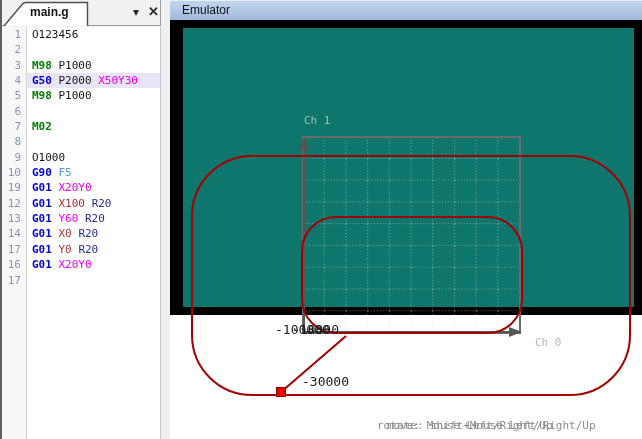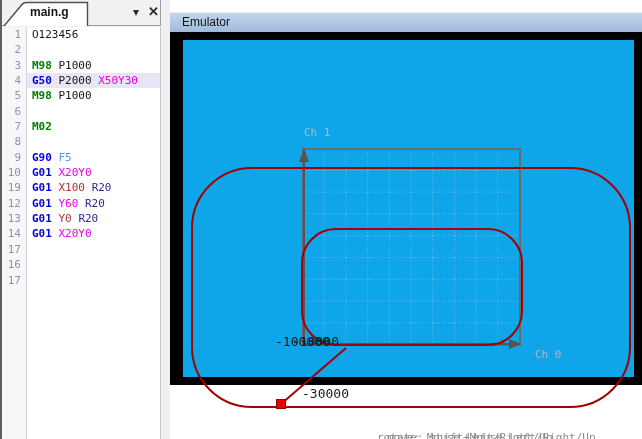--- a/index.html
+++ b/index.html
@@ -23,26 +23,26 @@
   .code-row.hl { background:#E9E5F6; }
   .tok-default { color:#141414; }
   .tok-mcode { color:#007D00; font-weight:bold; }
   .tok-gcode { color:#0000DE; font-weight:bold; }
   .tok-xy { color:#EC00EC; }
   .tok-coord { color:#A5342D;text-align:center; }
   .tok-radius { color:#2A2A8C;margin-top:44px; }
   .tok-feed { color:#569AD6; }
 
   
-  .emulator-pane { position:absolute; left:170px; top:0; width:472px; height:373px;margin-top:12px; }
+  .emulator-pane { position:absolute; left:170px; top:0; width:472px; height:315px; }
   .emu-titlebar { position:absolute; left:0; top:0; right:0; height:20px;
      background:linear-gradient(#C3D5EC,#A0BAD9); border-top:1px solid #E7EFF8; }
   .emu-title { position:absolute; left:12px; top:2px; font-size:12px; color:#10141C; }
   .emu-body { position:absolute; left:0; top:20px; right:0; bottom:0; background:#000; }
-  .emu-canvas { position:absolute; left:13px; top:8px; right:8px; bottom:8px; background:#0ea5e9;text-align:center; }
+  .emu-canvas { position:absolute; left:13px; top:8px; right:8px; bottom:8px; background:#0f766e;text-align:center; }
   .emu-canvas svg { position:absolute; left:0; top:0; }
   text { font-family:"DejaVu Sans Mono", monospace; }
 </style>
 </head>
 <body>
 
 <div class="screen">
 
   <div class="editor-pane">
     <div class="tab-strip">
@@ -75,24 +75,26 @@
         </div>
       <div class="code-col" id="code-col">
           <div class="code-row"><span class="tok-default">O123456</span></div>
           <div class="code-row"></div>
           <div class="code-row"><span class="tok-mcode">M98</span><span class="tok-default"> P1000</span></div>
           <div class="code-row hl"><span class="tok-gcode">G50</span><span class="tok-default"> P2000 </span><span class="tok-xy">X50Y30</span></div>
           <div class="code-row"><span class="tok-mcode">M98</span><span class="tok-default"> P1000</span></div>
           <div class="code-row"></div>
           <div class="code-row"><span class="tok-mcode">M02</span></div>
           <div class="code-row"></div>
+          <div class="code-row"><span class="tok-default">O1000</span></div>
           <div class="code-row"><span class="tok-gcode">G90</span><span class="tok-default"> </span><span class="tok-feed">F5</span></div>
           <div class="code-row"><span class="tok-gcode">G01</span><span class="tok-default"> </span><span class="tok-xy">X20Y0</span></div>
           <div class="code-row"><span class="tok-gcode">G01</span><span class="tok-default"> </span><span class="tok-coord">X100</span><span class="tok-default"> </span><span class="tok-radius">R20</span></div>
           <div class="code-row"><span class="tok-gcode">G01</span><span class="tok-default"> </span><span class="tok-xy">Y60</span><span class="tok-default"> </span><span class="tok-radius">R20</span></div>
+          <div class="code-row"><span class="tok-gcode">G01</span><span class="tok-default"> </span><span class="tok-coord">X0</span><span class="tok-default"> </span><span class="tok-radius">R20</span></div>
           <div class="code-row"><span class="tok-gcode">G01</span><span class="tok-default"> </span><span class="tok-coord">Y0</span><span class="tok-default"> </span><span class="tok-radius">R20</span></div>
           <div class="code-row"><span class="tok-gcode">G01</span><span class="tok-default"> </span><span class="tok-xy">X20Y0</span></div>
           <div class="code-row"></div>
         </div>
     </div>
   </div>
 
   <div class="emulator-pane">
     <div class="emu-titlebar">
       <span class="emu-title">Emulator</span>

